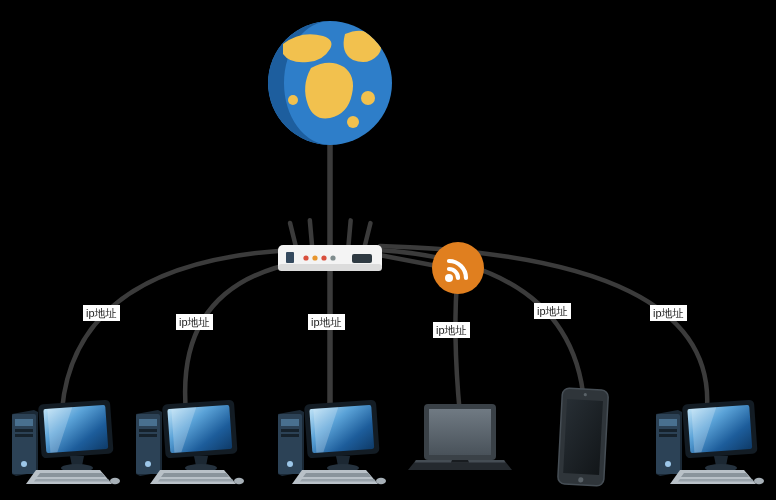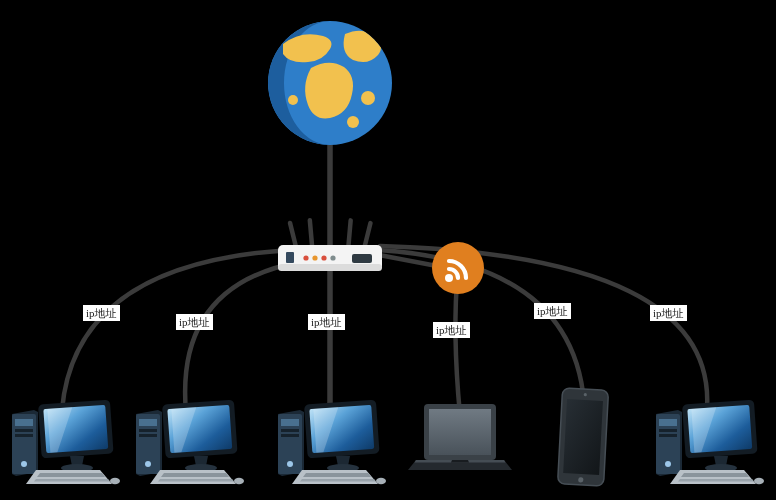--- a/index.html
+++ b/index.html
@@ -1,18 +1,18 @@
 <!DOCTYPE html>
 <html><head>
 <meta charset="utf-8">
 <style>
   html,body{margin:0;padding:0;background:#000;}
   .canvas{
     position:relative;width:776px;height:500px;background:#000;
-    overflow:hidden;font-family:Liberation Serif, serif;text-align:right;
+    overflow:hidden;font-family:Liberation Sans, sans-serif;text-align:right;
   }
   .layer{position:absolute;left:0;top:0;z-index:1;}
   .node{position:absolute;z-index:2;}
   .ip-label{
     position:absolute;z-index:5;background:#ffffff;color:#1c1c1c;
     font-size:11px;line-height:14px;padding:1px 3px;white-space:nowrap;
   }
   svg{display:block;}
 </style>
 </head>

